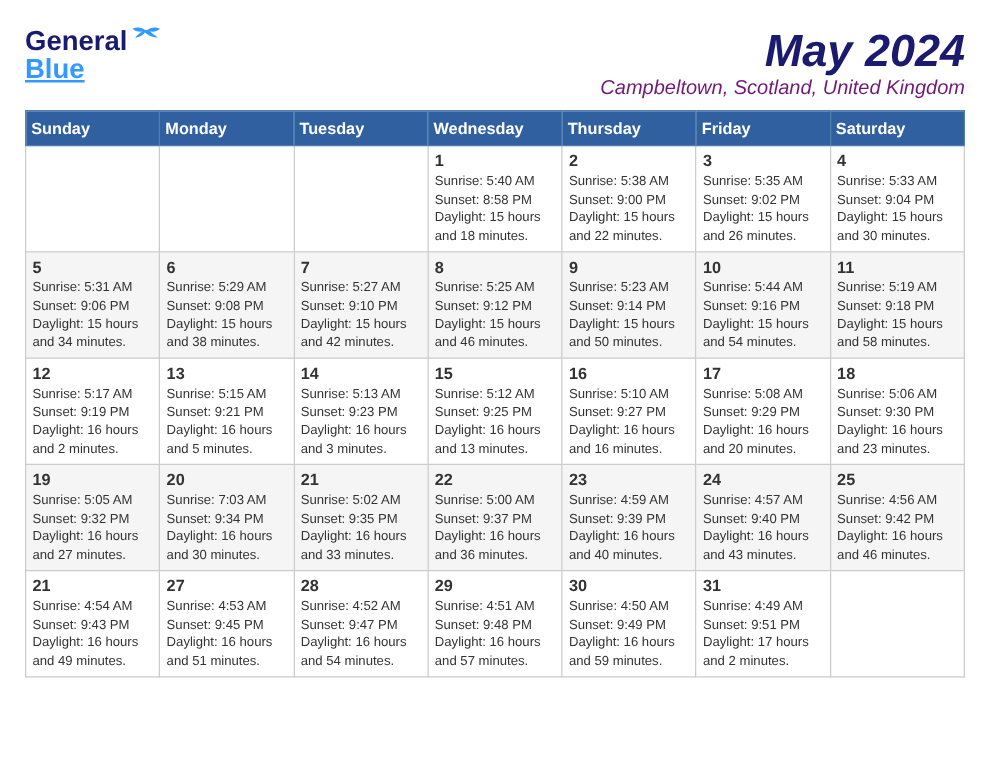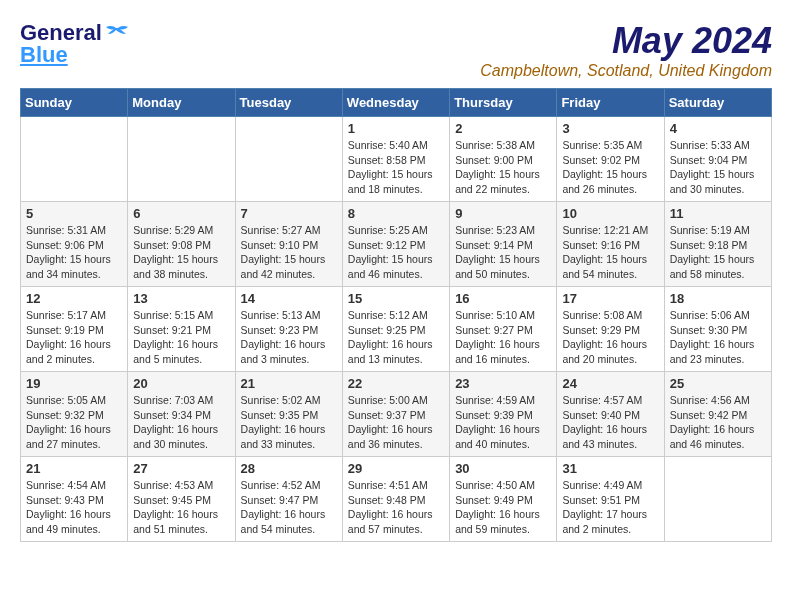--- a/index.html
+++ b/index.html
@@ -16,35 +16,35 @@
       align-items: flex-start;
       margin-bottom: 8px;
     }
     .logo {
       display: flex;
       flex-direction: column;
       align-items: flex-start;
     }
     .logo-row {
       display: flex;
-      align-items: flex-end;
+      align-items: flex-start;
       gap: 2px;
     }
     .title-block {
       text-align: right;
       font-style: italic;
     }
     .month-title {
       font-size: 36px;
       font-weight: bold;
       color: #1a1a6e;
     }
     .location-title {
       font-size: 16px;
-      color: #a16207;
+      color: #701a75;
       font-weight: normal;
     }
     table {
       width: 100%;
       border-collapse: collapse;
       table-layout: fixed;
       border-radius: 21px;
     }
     thead tr th {
       background-color: #3060a0;
@@ -177,21 +177,21 @@
         </td>
         <td>
           <span class="day-num">9</span>
           <div class="cell-text">Sunrise: 5:23 AM</div>
           <div class="cell-text">Sunset: 9:14 PM</div>
           <div class="cell-text">Daylight: 15 hours</div>
           <div class="cell-text">and 50 minutes.</div>
         </td>
         <td>
           <span class="day-num">10</span>
-          <div class="cell-text">Sunrise: 12:21 AM</div>
+          <div class="cell-text">Sunrise: 5:44 AM</div>
           <div class="cell-text">Sunset: 9:16 PM</div>
           <div class="cell-text">Daylight: 15 hours</div>
           <div class="cell-text">and 54 minutes.</div>
         </td>
         <td>
           <span class="day-num">11</span>
           <div class="cell-text">Sunrise: 5:19 AM</div>
           <div class="cell-text">Sunset: 9:18 PM</div>
           <div class="cell-text">Daylight: 15 hours</div>
           <div class="cell-text">and 58 minutes.</div>

